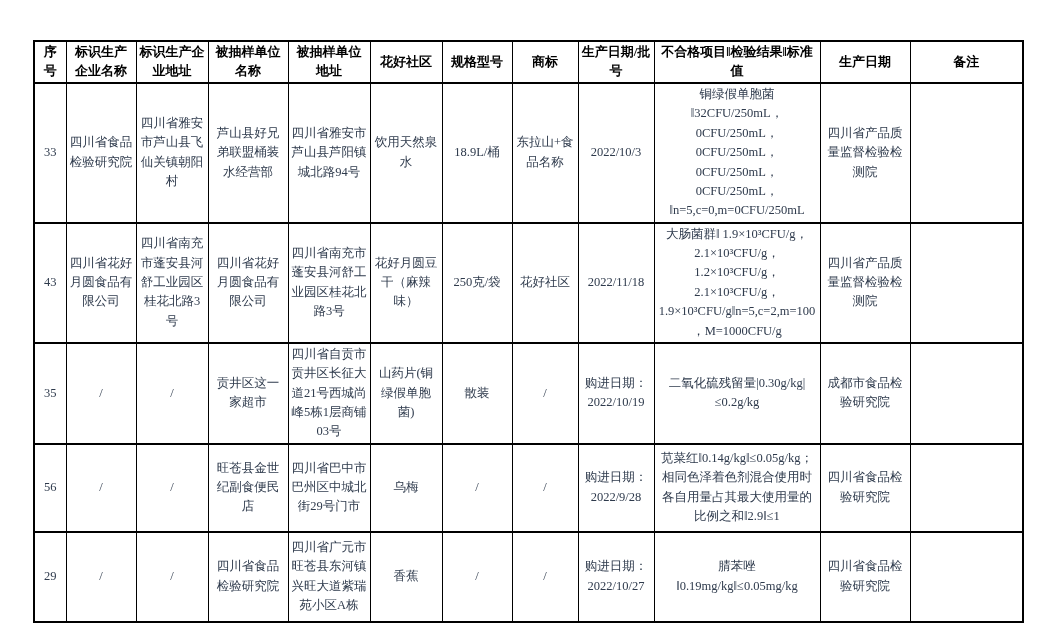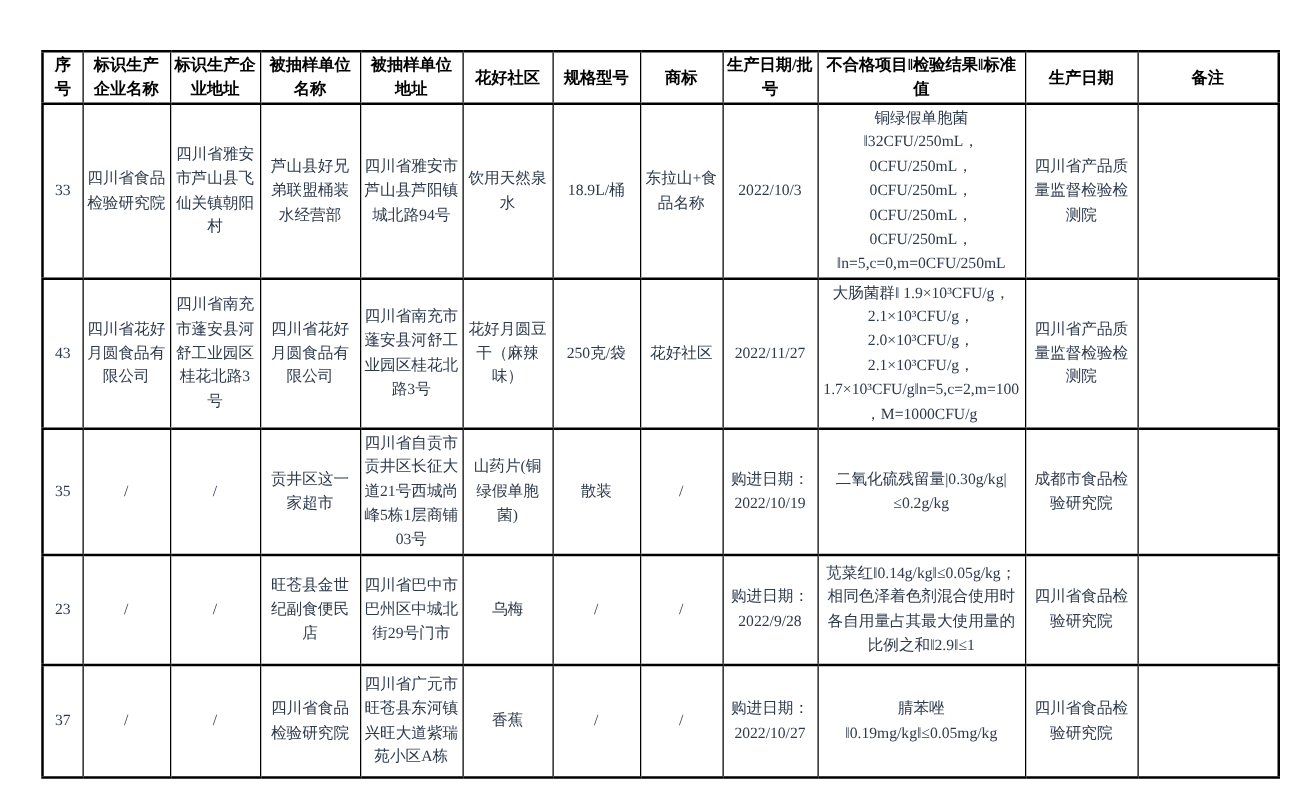--- a/index.html
+++ b/index.html
@@ -104,55 +104,55 @@
       </tr>
       <tr>
         <td>43</td>
         <td>四川省花好月圆食品有限公司</td>
         <td>四川省南充市蓬安县河舒工业园区桂花北路3号</td>
         <td>四川省花好月圆食品有限公司</td>
         <td>四川省南充市蓬安县河舒工业园区桂花北路3号</td>
         <td>花好月圆豆干（麻辣味）</td>
         <td>250克/袋</td>
         <td>花好社区</td>
-        <td>2022/11/27</td>
-        <td>大肠菌群‖ 1.9×10³CFU/g，2.1×10³CFU/g，2.0×10³CFU/g，2.1×10³CFU/g，1.7×10³CFU/g‖n=5,c=2,m=100，M=1000CFU/g</td>
+        <td>2022/11/18</td>
+        <td>大肠菌群‖ 1.9×10³CFU/g，2.1×10³CFU/g，1.2×10³CFU/g，2.1×10³CFU/g，1.9×10³CFU/g‖n=5,c=2,m=100，M=1000CFU/g</td>
         <td>四川省产品质量监督检验检测院</td>
         <td></td>
       </tr>
       <tr>
         <td>35</td>
         <td>/</td>
         <td>/</td>
         <td>贡井区这一家超市</td>
         <td>四川省自贡市贡井区长征大道21号西城尚峰5栋1层商铺03号</td>
         <td>山药片(铜绿假单胞菌)</td>
         <td>散装</td>
         <td>/</td>
         <td>购进日期：2022/10/19</td>
         <td>二氧化硫残留量|0.30g/kg|≤0.2g/kg</td>
         <td>成都市食品检验研究院</td>
         <td></td>
       </tr>
       <tr>
-        <td>23</td>
+        <td>56</td>
         <td>/</td>
         <td>/</td>
         <td>旺苍县金世纪副食便民店</td>
         <td>四川省巴中市巴州区中城北街29号门市</td>
         <td>乌梅</td>
         <td>/</td>
         <td>/</td>
         <td>购进日期：2022/9/28</td>
         <td>苋菜红‖0.14g/kg‖≤0.05g/kg；相同色泽着色剂混合使用时各自用量占其最大使用量的比例之和‖2.9‖≤1</td>
         <td>四川省食品检验研究院</td>
         <td></td>
       </tr>
       <tr>
-        <td>37</td>
+        <td>29</td>
         <td>/</td>
         <td>/</td>
         <td>四川省食品检验研究院</td>
         <td>四川省广元市旺苍县东河镇兴旺大道紫瑞苑小区A栋</td>
         <td>香蕉</td>
         <td>/</td>
         <td>/</td>
         <td>购进日期：2022/10/27</td>
         <td>腈苯唑‖0.19mg/kg‖≤0.05mg/kg</td>
         <td>四川省食品检验研究院</td>

